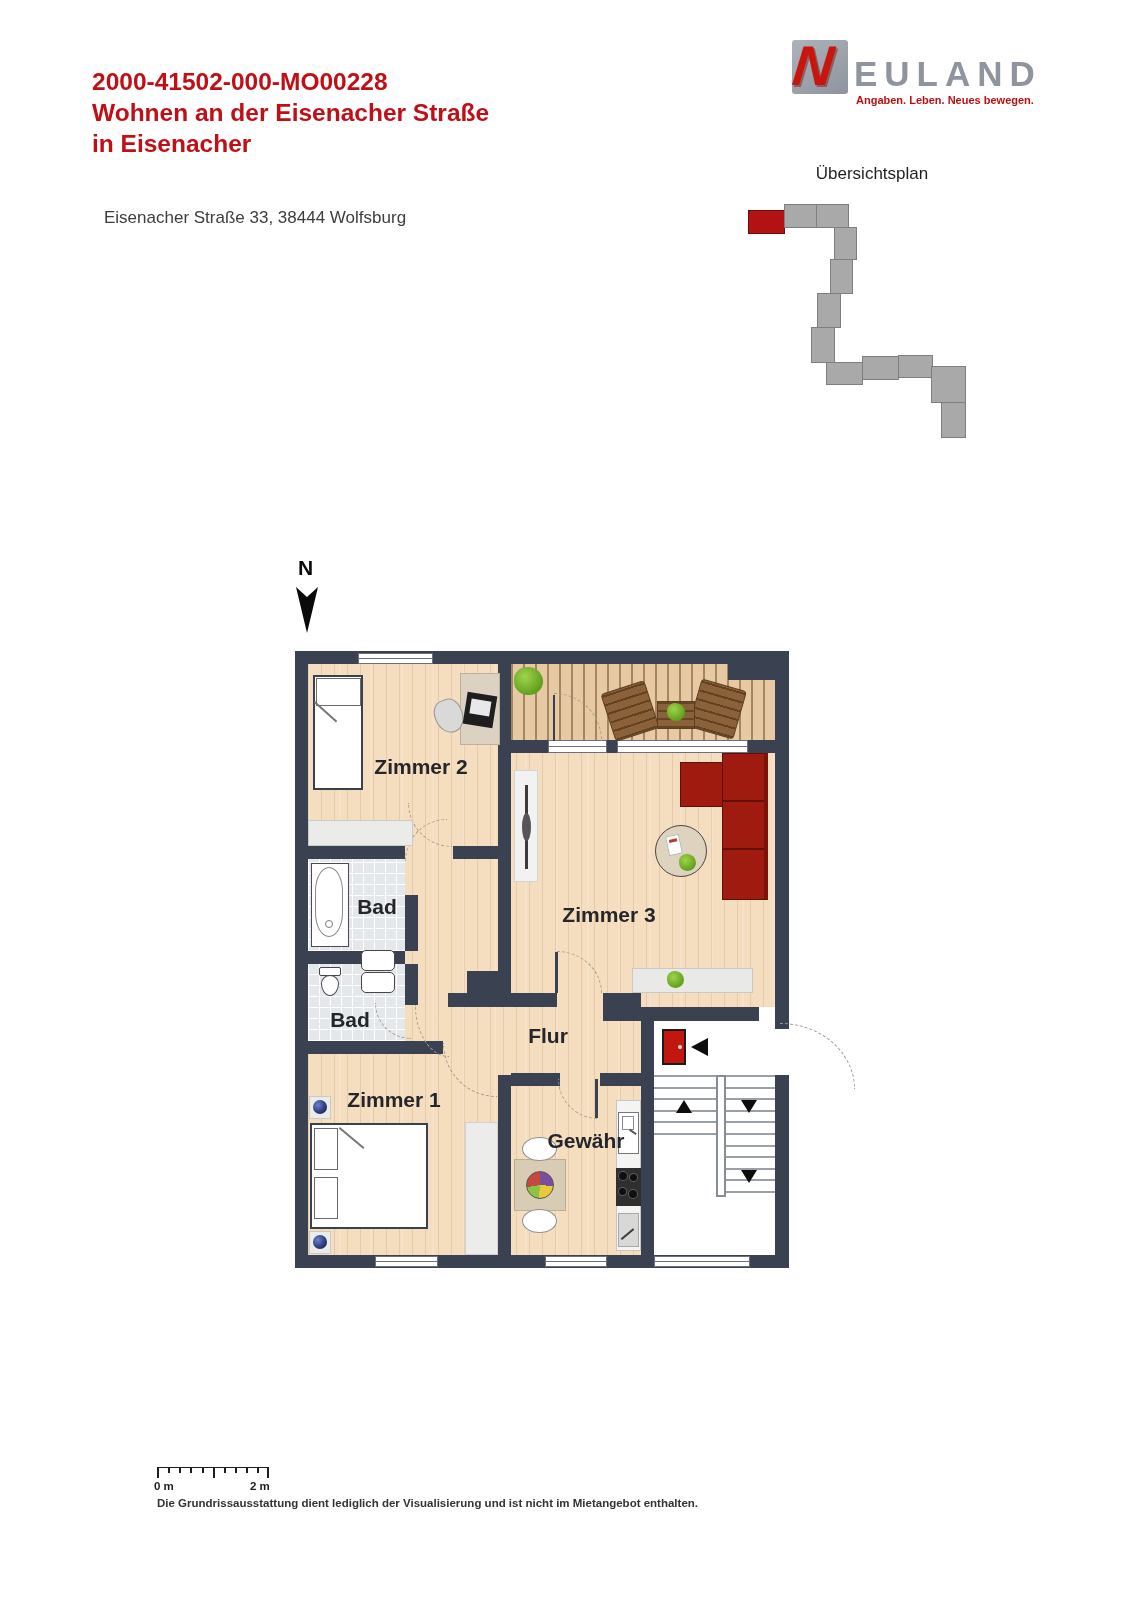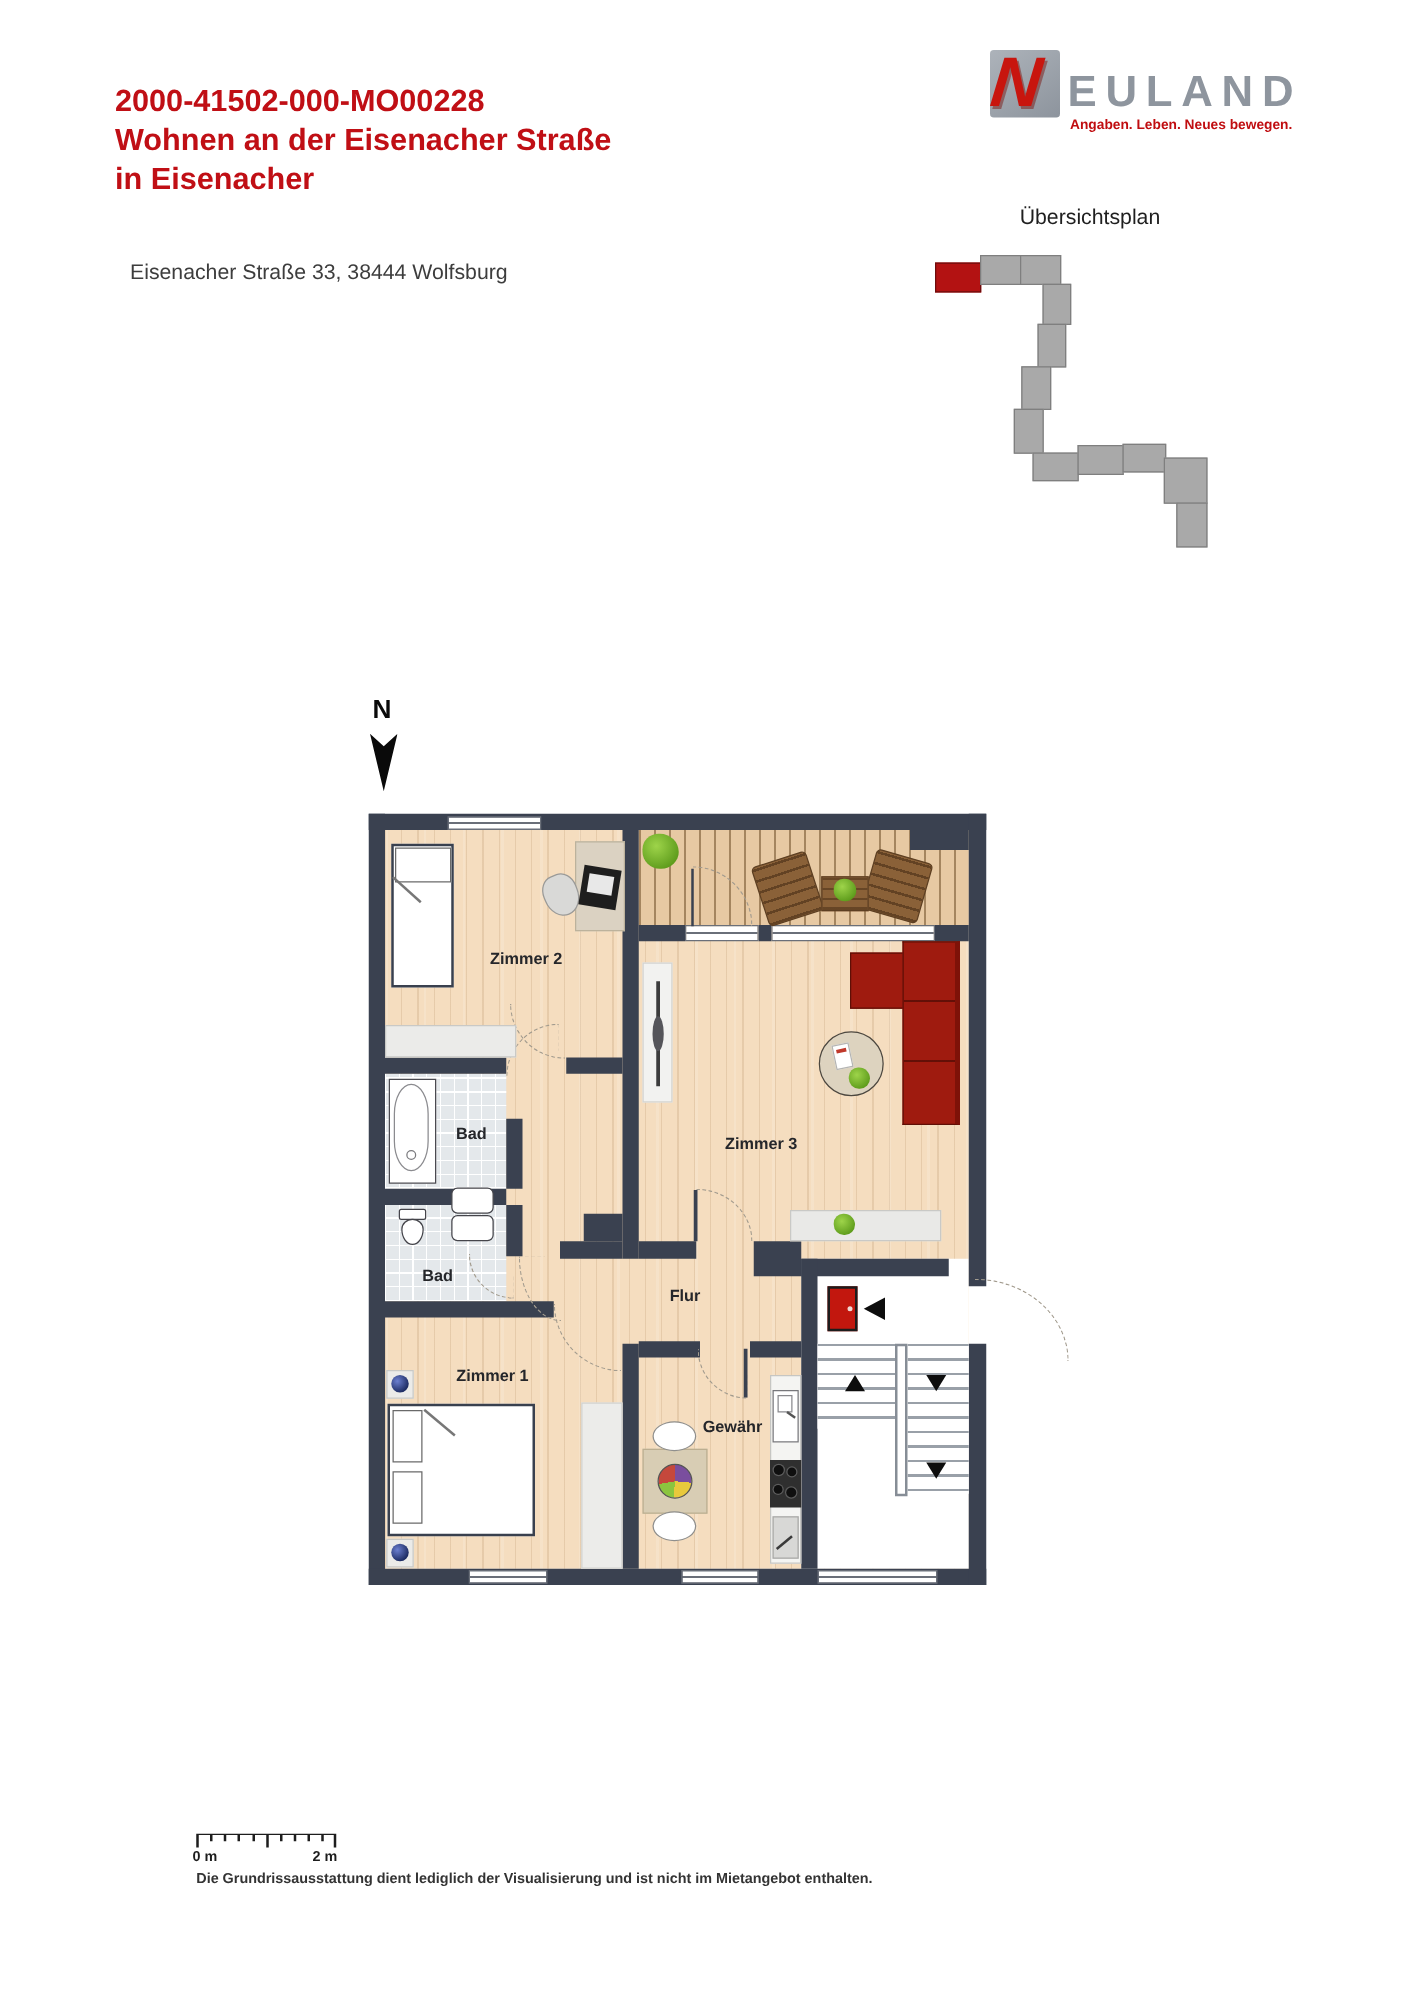--- a/index.html
+++ b/index.html
@@ -28,21 +28,21 @@
   .deck{position:absolute;background-color:#e7c9a3;
         background-image:repeating-linear-gradient(90deg,rgba(110,78,40,.55) 0 2px,rgba(0,0,0,0) 2px 12px);}
   .tile{position:absolute;background-color:#e4e8eb;
         background-image:repeating-linear-gradient(0deg,#fff 0 1px,rgba(0,0,0,0) 1px 11px),
                          repeating-linear-gradient(90deg,#fff 0 1px,rgba(0,0,0,0) 1px 11px);}
   .white-area{position:absolute;background:#fff;}
   .window{position:absolute;background:linear-gradient(to bottom,#fff 0 44%,#6a6f79 44% 56%,#fff 56%);
           border:1px solid #6a6f79;box-sizing:border-box;}
   .arc{position:absolute;border:0 dashed #a39c8f;box-sizing:border-box;}
   .leaf{position:absolute;background:#3a4150;}
-  .rlabel{position:absolute;font-weight:700;color:#25262a;font-size:13px;white-space:nowrap;
+  .rlabel{position:absolute;font-weight:700;color:#25262a;font-size:21px;white-space:nowrap;
           transform:translate(-50%,-50%);}
   .furn-white{position:absolute;background:#fff;border:2.5px solid #39404e;box-sizing:border-box;}
   .furn-gray{position:absolute;background:#ebebe9;border:1px solid #c9c9c6;box-sizing:border-box;}
   .steps{position:absolute;background-color:#fff;
          background-image:repeating-linear-gradient(to bottom,#99a0a8 0 2px,rgba(0,0,0,0) 2px 11.6px);}
   .tri-up{position:absolute;width:0;height:0;border-left:8px solid transparent;
           border-right:8px solid transparent;border-bottom:13px solid #0d0d0d;}
   .tri-down{position:absolute;width:0;height:0;border-left:8px solid transparent;
           border-right:8px solid transparent;border-top:13px solid #0d0d0d;}
   .tri-left{position:absolute;width:0;height:0;border-top:9px solid transparent;

